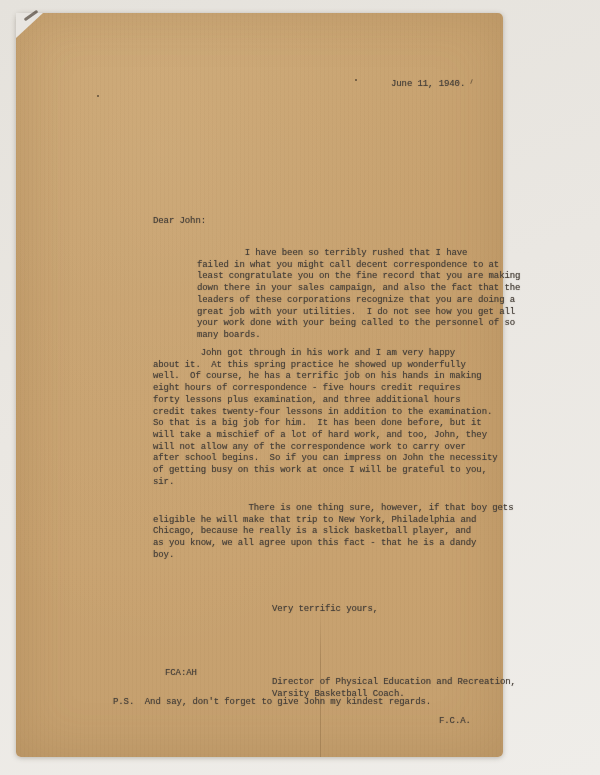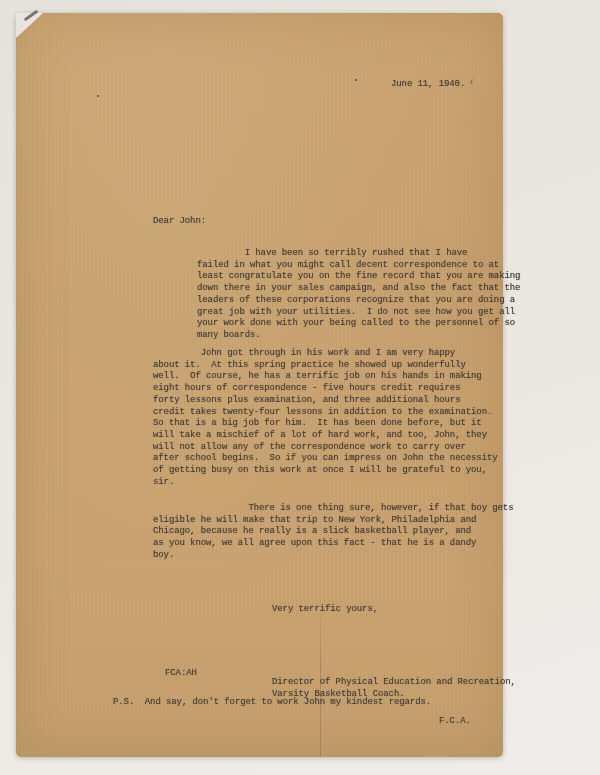--- a/index.html
+++ b/index.html
@@ -109,17 +109,17 @@
 boy.</div>
 
 
   <div class="type block-closing">Very terrific yours,</div>
 
   <div class="type block-sig-title">Director of Physical Education and Recreation,
 Varsity Basketball Coach.</div>
 
   <div class="type block-typist-ref">FCA:AH</div>
 
-  <div class="type block-ps">P.S.  And say, don't forget to work John my kindest regards.</div>
+  <div class="type block-ps">P.S.  And say, don't forget to give John my kindest regards.</div>
 
   <div class="type block-initials">F.C.A.</div>
 
 </div>
 
 </body></html>

